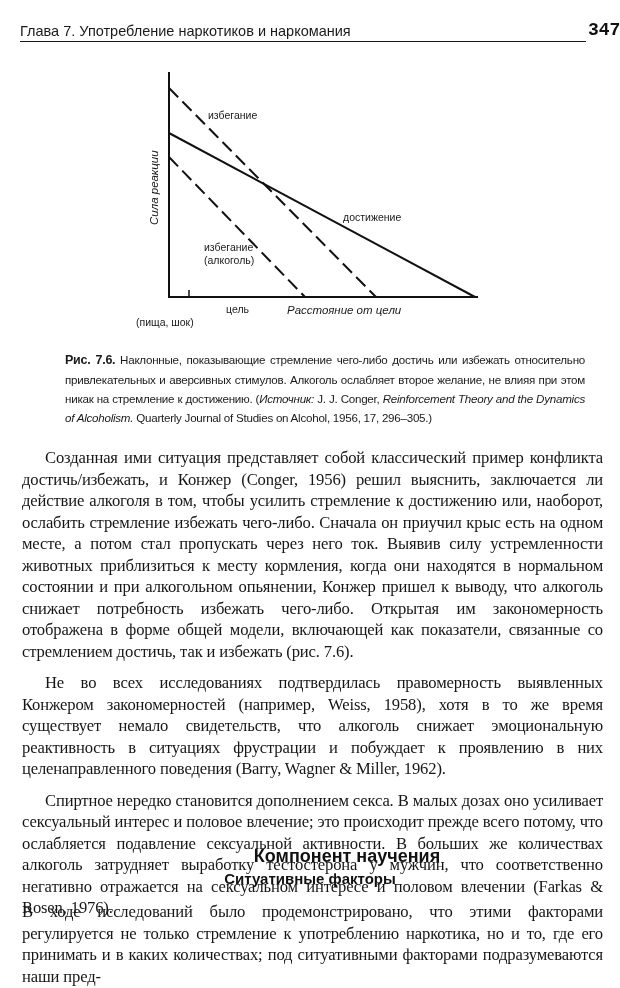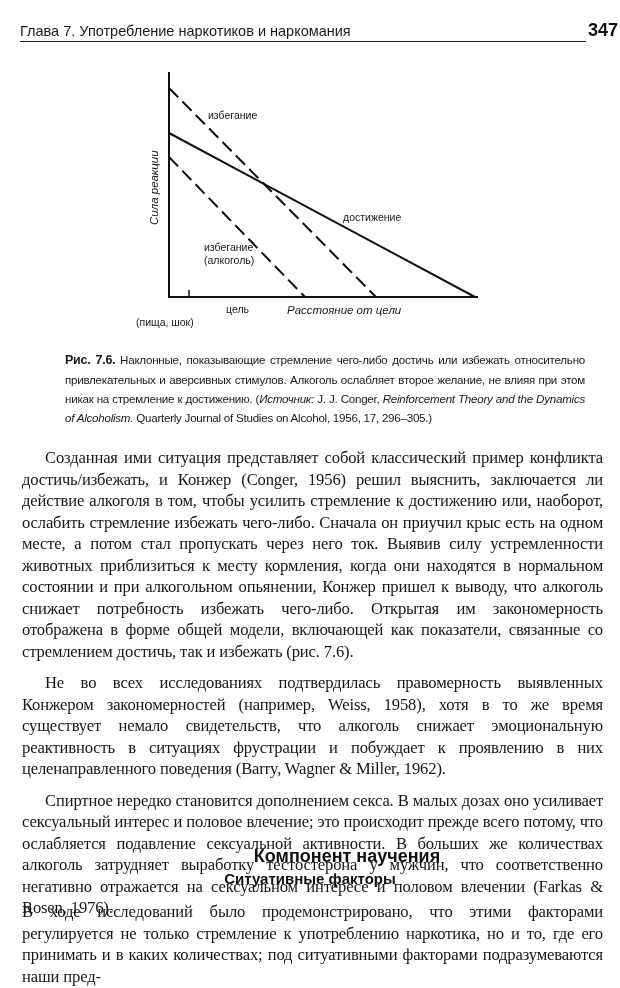--- a/index.html
+++ b/index.html
@@ -5,21 +5,21 @@
   html, body { margin: 0; padding: 0; background: #ffffff; }
   body { width: 620px; height: 988px; position: relative; overflow: hidden; color: #141414; }
   .running-head {
     position: absolute; left: 20px; top: 22px; width: 566px; height: 19px;
     border-bottom: 1.5px solid #1a1a1a;
     font-family: "Liberation Sans", sans-serif; font-size: 14.5px; 
     line-height: 19px; color: #1a1a1a;
   }
   .page-number {
     position: absolute; left: 588px; top: 20px;
-    font-family: Liberation Sans, sans-serif; font-weight: bold; font-size: 18px; color: #111;
+    font-family: Liberation Mono, monospace; font-weight: bold; font-size: 18px; color: #111;
   }
   .chart { position: absolute; left: 130px; top: 60px; width: 380px; height: 285px; }
   .chart svg { position: absolute; left: 0; top: 0; }
   .chart-label {
     position: absolute; font-family: "Liberation Sans", sans-serif; font-size: 10.5px; color: #1a1a1a;
     white-space: nowrap; line-height: 13px;
   }
   .chart-axis-title { font-style: italic; font-size: 11.5px; }
   .y-title {
     position: absolute; left: 10px; top: 160px; transform: rotate(-90deg); transform-origin: left top;

